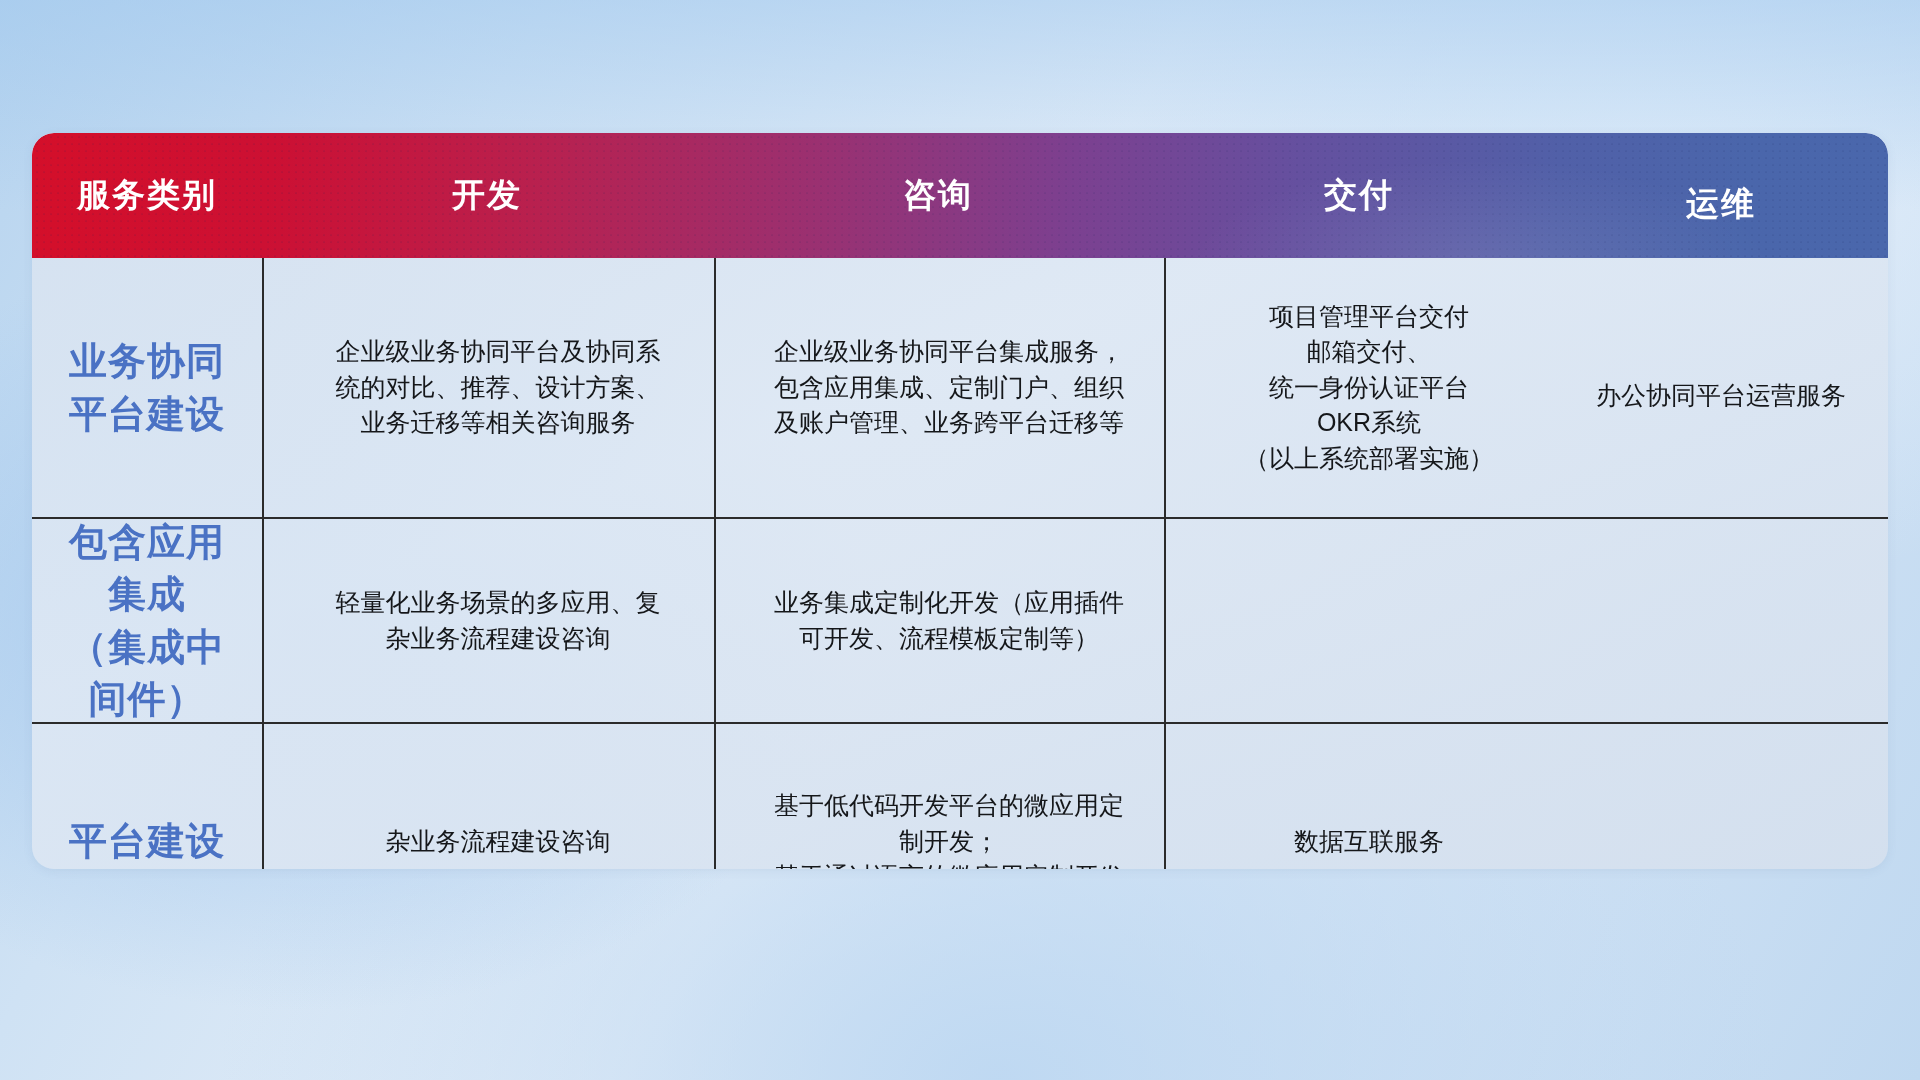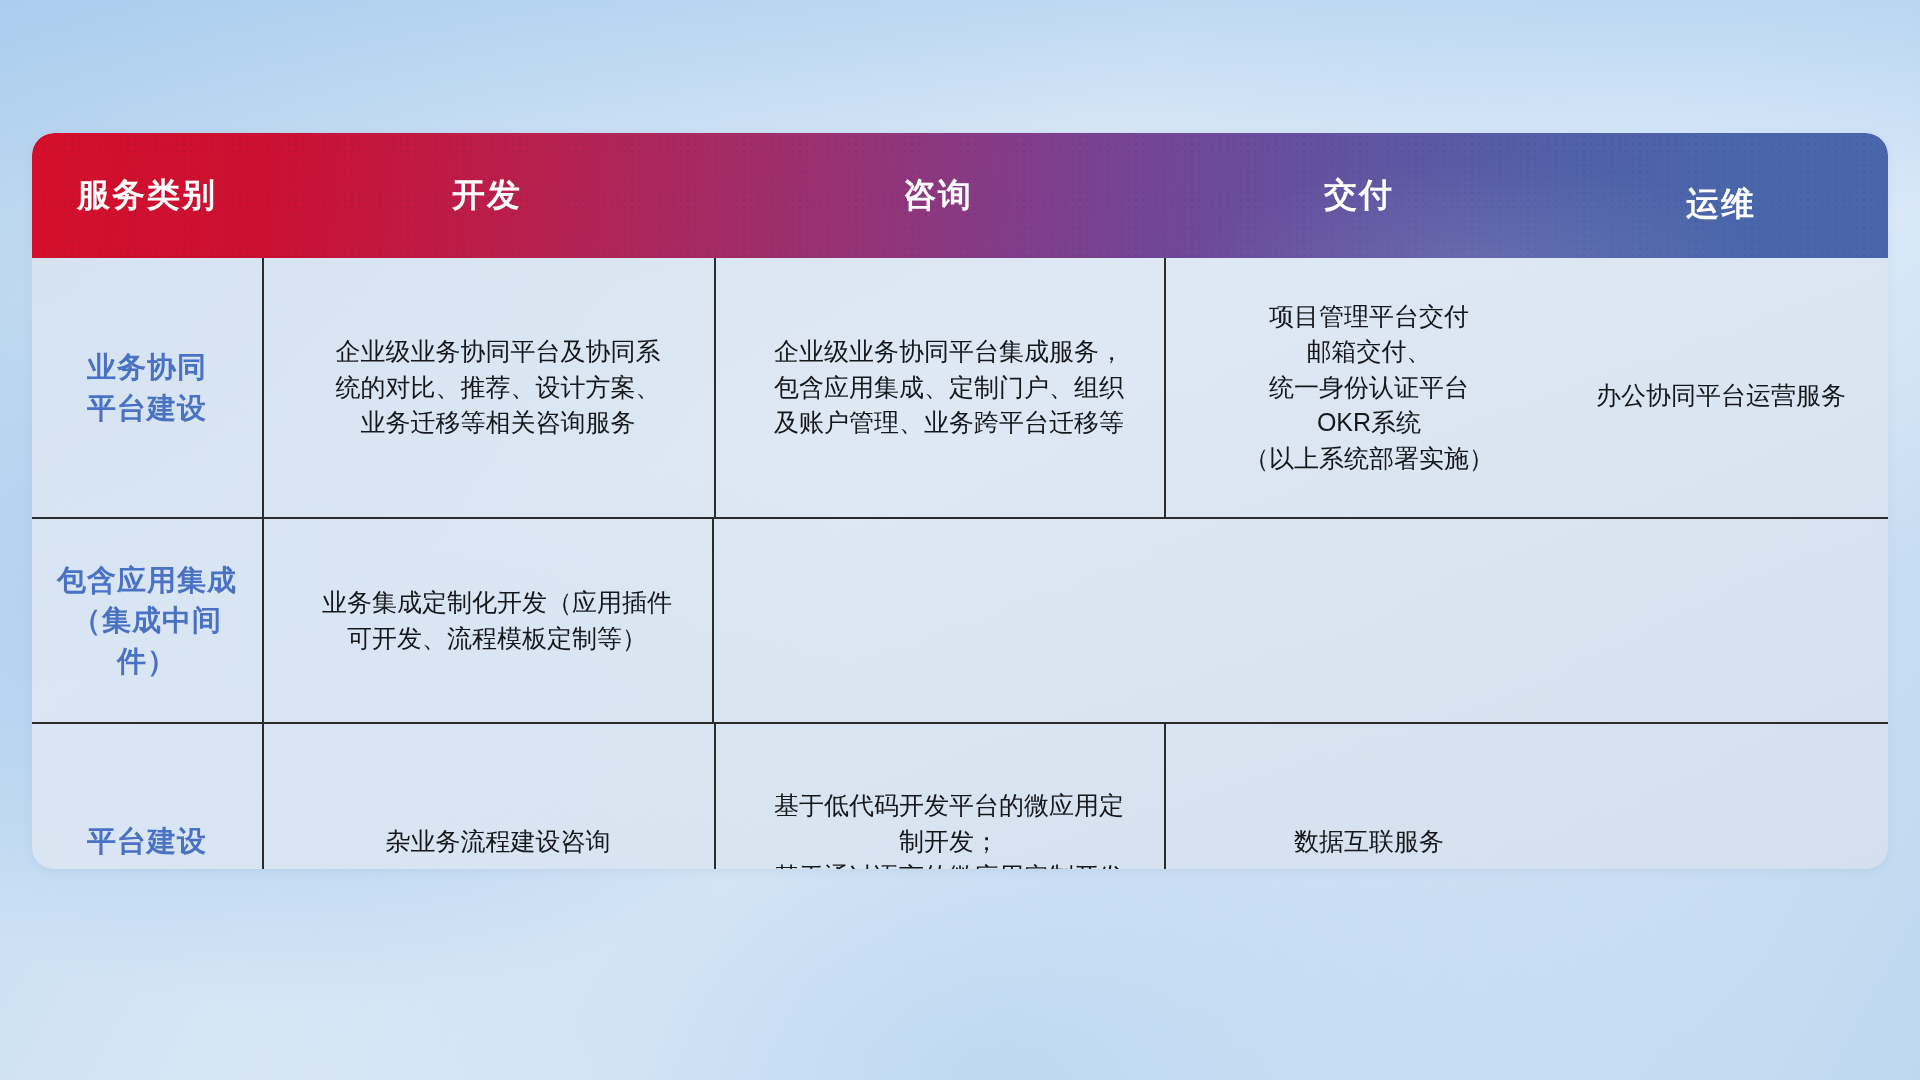--- a/index.html
+++ b/index.html
@@ -111,21 +111,21 @@
     text-align: center;
     padding: 6px 18px;
     box-sizing: border-box;
     color: #15171a;
     font-size: 25px;
     line-height: 1.42;
   }
   .td.cat {
     color: #4a72c4;
     font-weight: bold;
-    font-size: 29px;
+    font-size: 38px;
     line-height: 1.38;
     letter-spacing: 1px;
   }
   
   .td.c2, .td.c3, .td.c4 {
     border-left: 2px solid #2b2b2b;
     padding-left: 36px;
   }
 
   
@@ -179,20 +179,24 @@
         <div class="td c5 col5">
           <span class="cell-text">办公协同平台运营服务</span>
         </div>
       </div>
 
       <div class="tr r2">
         <div class="td cat c1 col1">
           <span class="cell-text">包含应用集成
 （集成中间件）</span>
         </div>
+        <div class="td c2 col2">
+          <span class="cell-text">轻量化业务场景的多应用、复
+杂业务流程建设咨询</span>
+        </div>
         <div class="td c3 col3">
           <span class="cell-text">业务集成定制化开发（应用插件
 可开发、流程模板定制等）</span>
         </div>
         <div class="td c4 col4">
           <span class="cell-text"></span>
         </div>
         <div class="td c5 col5">
           <span class="cell-text"></span>
         </div>

